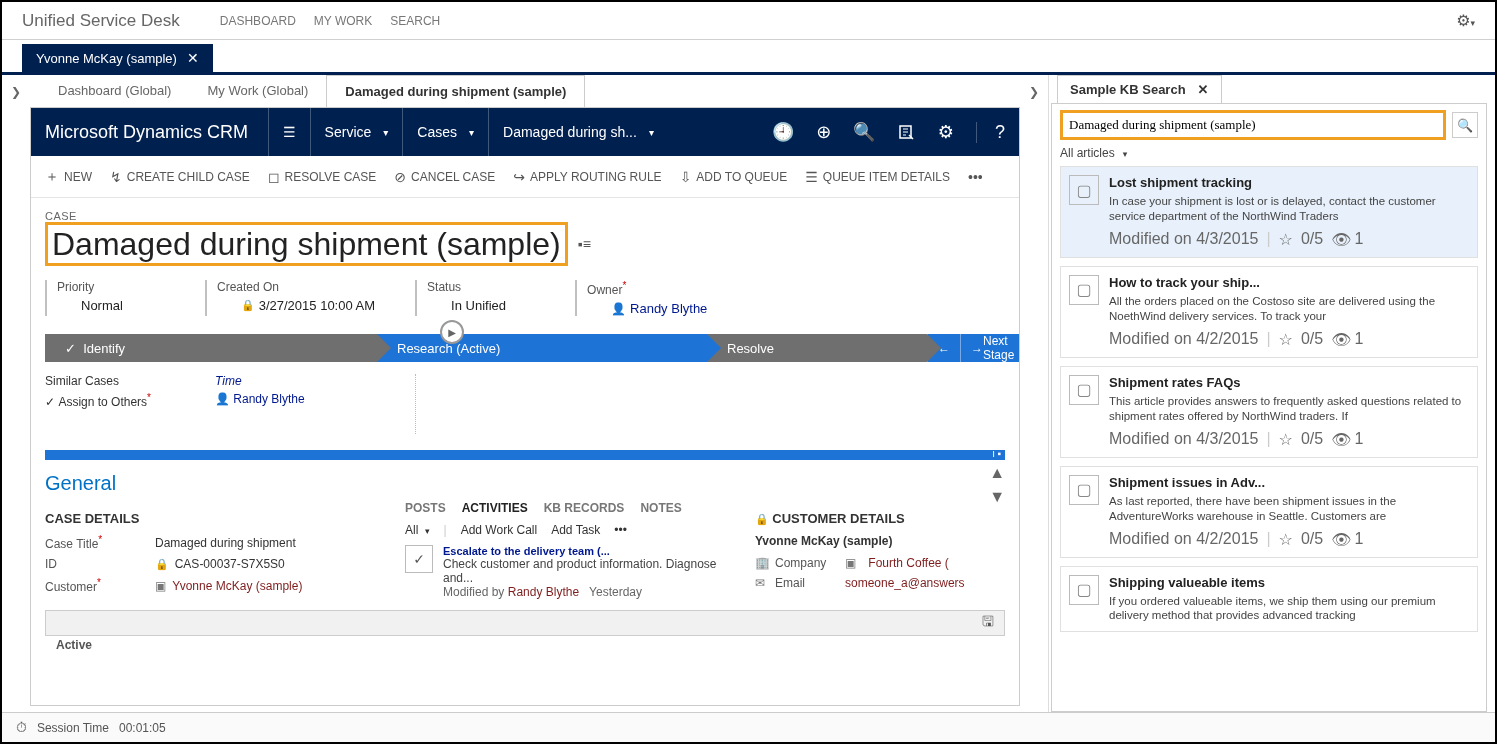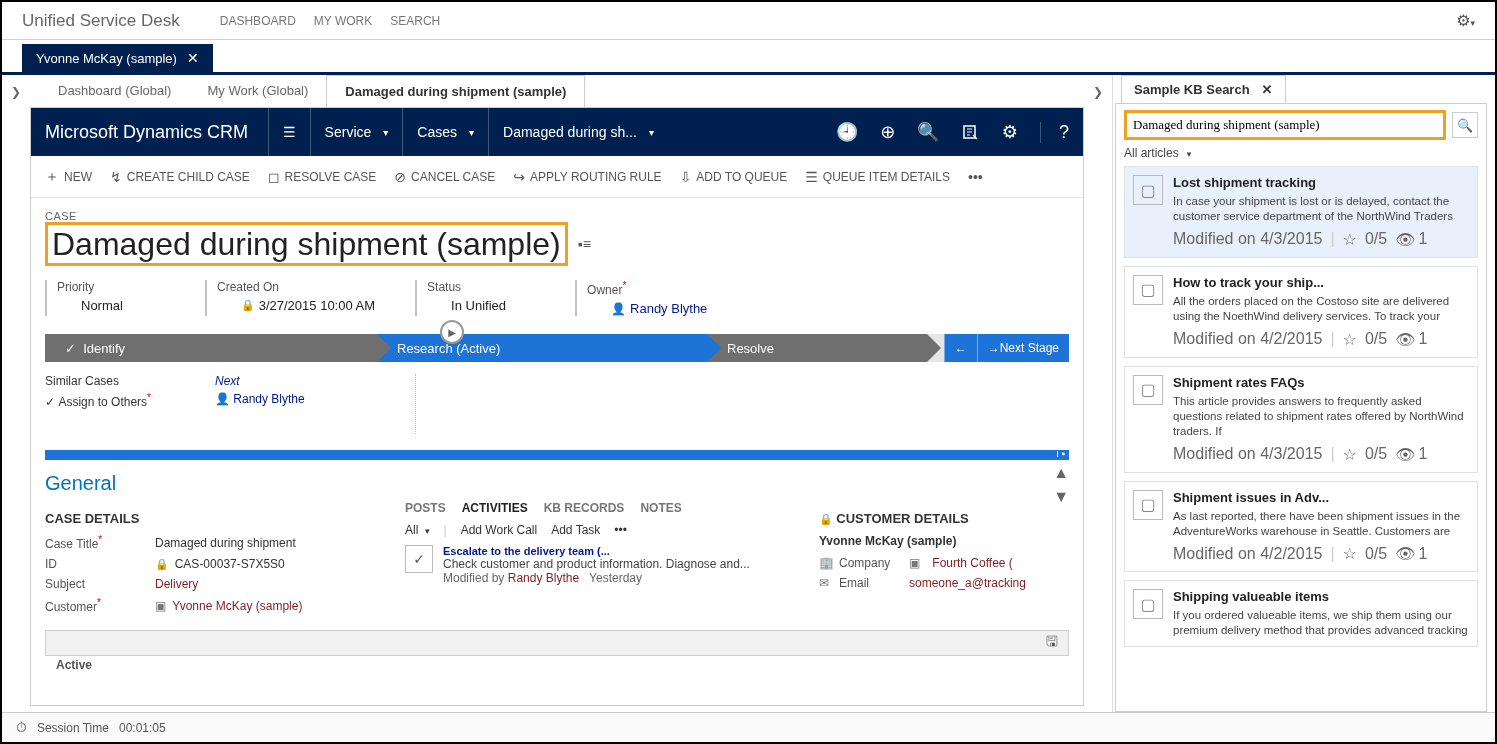--- a/index.html
+++ b/index.html
@@ -100,21 +100,21 @@
 .act-desc { color: #444; }
 .act-meta { color: #666; }
 
 .cust-field { display: flex; margin-bottom: 6px; font-size: 12px; }
 .cust-ic { width: 20px; color: #777; }
 .cust-lbl { width: 70px; color: #555; }
 
 .footer-row { display: flex; align-items: center; height: 26px; background: #f1f1f1; border: 1px solid #ccc; margin-top: 10px; padding: 0 10px; font-size: 12px; color: #555; }
 .footer-save { margin-left: auto; font-size: 14px; cursor: pointer; }
 
-.right-panel { width: 383px; display: flex; flex-direction: column; border-left: 1px solid #ddd; padding: 0 8px 0 2px; }
+.right-panel { width: 447px; display: flex; flex-direction: column; border-left: 1px solid #ddd; padding: 0 8px 0 2px; }
 .rp-expand { width: 28px; text-align: center; padding-top: 10px; font-size: 12px; color: #666; cursor: pointer; }
 .kb-tab { display: flex; border: 1px solid #ccc; border-bottom: none; width: max-content; margin-left: 6px; }
 .kb-tab-inner { display: flex; align-items: center; gap: 12px; padding: 6px 12px; background: #fff; font-size: 13px; font-weight: 600; }
 .kb-box { border: 1px solid #ccc; padding: 6px 8px 8px 8px; flex: 1; display: flex; flex-direction: column; overflow: hidden; }
 .kb-search-row { display: flex; gap: 6px; align-items: center; }
 .kb-input { flex: 1; border: 3px solid #f0a020; padding: 4px 6px; font-size: 13px; font-family: Georgia, serif; }
 .kb-search-ic { width: 26px; height: 26px; border: 1px solid #ccc; display: flex; align-items: center; justify-content: center; color: #555; cursor: pointer; }
 .kb-filter { margin: 6px 0; font-size: 12px; color: #444; cursor: pointer; }
 .kb-filter-caret { font-size: 9px; margin-left: 8px; }
 .kb-meta-row { display: flex; justify-content: space-between; font-size: 12px; color: #777; margin: 2px 0 8px 0; }
@@ -280,21 +280,21 @@
               <div class="stage-nav-btn">←</div>
               <div class="stage-nav-btn">→ <span>Next Stage</span></div>
             </div>
           </div>
         </div>
 
         <div class="below-stages">
           <div class="bs-col1">
             <div class="bs-row">
               <div class="bs-label">Similar Cases</div>
-              <div class="bs-link italic">Next</div>
+              <div class="bs-link italic">Time</div>
             </div>
             <div class="bs-row">
               <div class="bs-label">✓&nbsp;<span>Assign to Others</span><span class="star">*</span></div>
               <div><span class="person-ic">👤</span>&nbsp;<span class="bs-link">Randy Blythe</span></div>
             </div>
           </div>
           <div class="bs-col2"></div>
         </div>
 
         <div class="badge-bar">
@@ -319,24 +319,20 @@
             <div class="fld">
                 <div class="fld-label"><span>Case Title</span><span class="star">*</span></div>
                 <div class="fld-val">Damaged during shipment</div>
               </div>
             <div class="fld">
                 <div class="fld-label">ID</div>
                 <div class="fld-val">
                   <span class="lock-ic">🔒</span>
                   <span>CAS-00037-S7X5S0</span>
                 </div>
-              </div>
-            <div class="fld">
-                <div class="fld-label">Subject</div>
-                <div class="fld-val link">Delivery</div>
               </div>
             <div class="fld">
                 <div class="fld-label"><span>Customer</span><span class="star">*</span></div>
                 <div class="fld-val">
                   <span class="person-ic">▣</span>
                   <span class="link">Yvonne McKay (sample)</span>
                 </div>
               </div>
           </div>
 
@@ -364,21 +360,21 @@
             </div>
           </div>
 
           <div class="colC">
             <div class="sub-heading"><span class="lock-ic">🔒</span> <span>CUSTOMER DETAILS</span></div>
             <div style="font-weight:600; margin-bottom:8px;">Yvonne McKay (sample)</div>
             <div class="cust-field"><span class="cust-ic building-ic">🏢</span><span class="cust-lbl">Company</span><span class="cust-ic">▣</span>&nbsp;<span class="link">Fourth Coffee (</span></div>
             <div class="cust-field">
                 <span class="cust-ic mail-ic">✉</span>
                 <span class="cust-lbl">Email</span>
-                <span class="link">someone_a@tracking</span>
+                <span class="link">someone_a@answers</span>
               </div>
           </div>
         </div>
 
         <div class="footer-row">
           <span style="font-weight:600;margin-top:44px;">Active</span>
           <span class="footer-save">🖫</span>
         </div>
       </div>
     </div>

